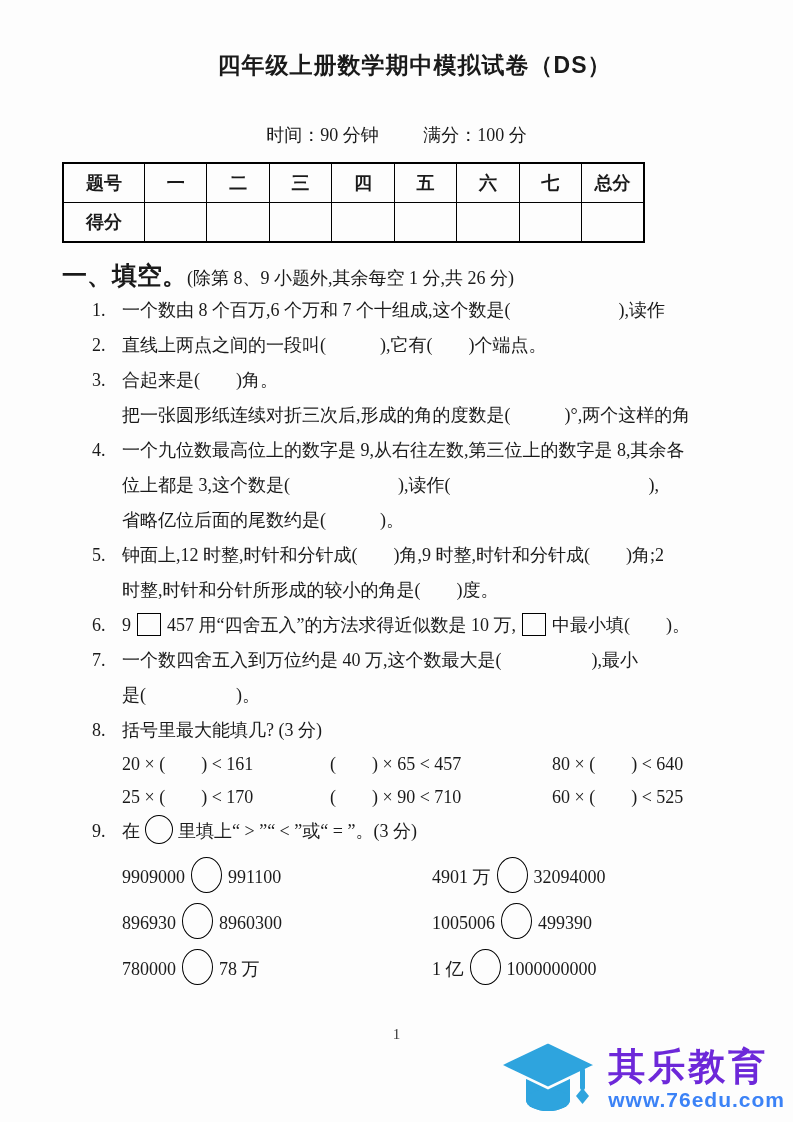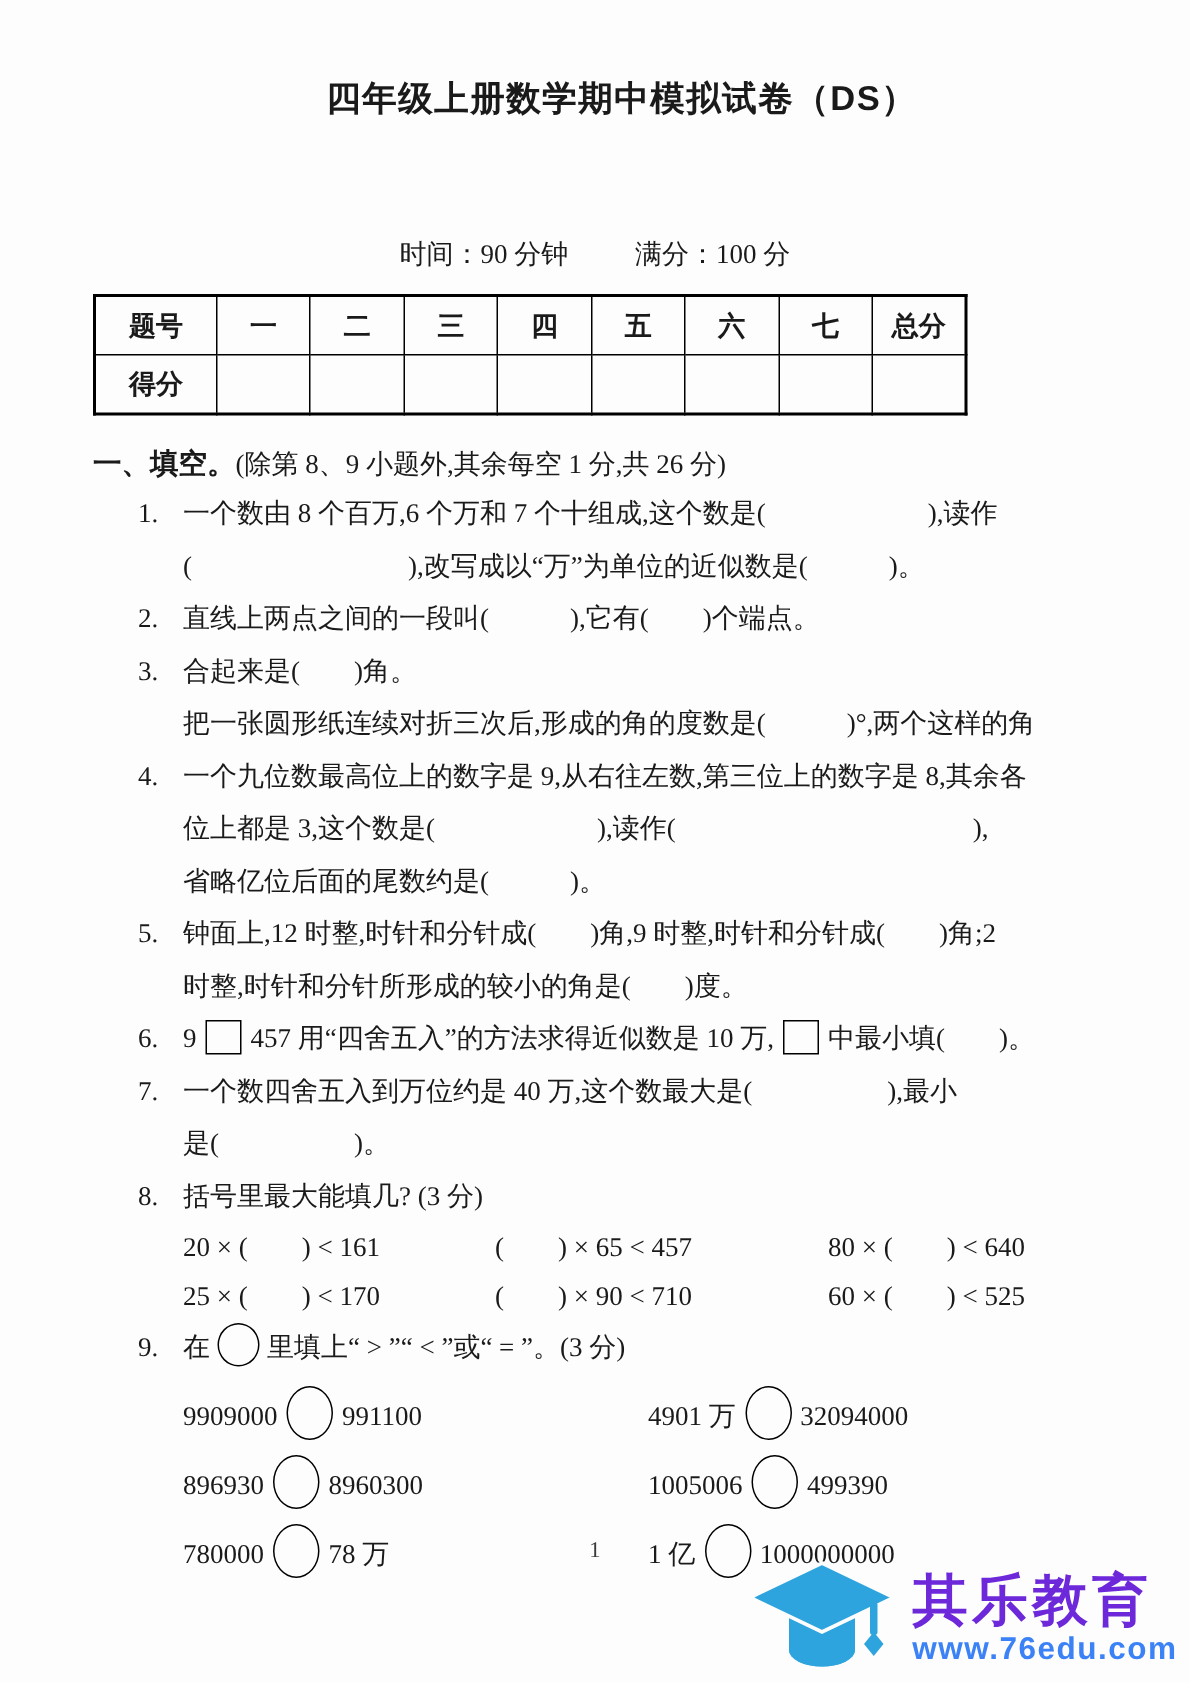--- a/index.html
+++ b/index.html
@@ -20,21 +20,21 @@
   .title {
     padding-top: 50px;
     text-align: center;
     font-family: "Liberation Sans", "DejaVu Sans", sans-serif;
     font-weight: bold;
     font-size: 23px;
     letter-spacing: 1px;
     padding-left: 36px;
   }
   .meta {
-    margin-top: 76px;
+    margin-top: 42px;
     text-align: center;
     font-size: 18px;
   }
   .meta span { margin: 0 20px; }
 
   
   table.score {
     margin: 15px 0 0 62px;
     border-collapse: collapse;
     table-layout: fixed;
@@ -55,21 +55,21 @@
   
   .section-heading {
     margin: 17px 0 0 62px;
     font-size: 18px;
     line-height: 30px;
     white-space: pre;
   }
   .section-heading .hb {
     font-family: "Liberation Sans", "DejaVu Sans", sans-serif;
     font-weight: bold;
-    font-size: 19px;
+    font-size: 25px;
     margin-top: 12px;
   }
 
   
   .q {
     position: relative;
     margin-left: 62px;
     margin-right: 30px;
     padding-left: 60px;
     font-size: 18px;
@@ -181,21 +181,20 @@
       <td></td>
     </tr>
   </tbody>
     </table>
 
   <div class="section-heading"><span class="hb">一、填空。</span><span>(除第 8、9 小题外,其余每空 1 分,共 26 分)</span></div>
 
   <div class="q">
     <span class="qnum">1.</span>
     <div class="qline">一个数由 8 个百万,6 个万和 7 个十组成,这个数是(　　　　　　),读作</div>
-    <div class="qline">(　　　　　　　　),改写成以“万”为单位的近似数是(　　　)。</div>
   </div>
 
   <div class="q">
     <span class="qnum">2.</span>
     <div class="qline">直线上两点之间的一段叫(　　　),它有(　　)个端点。</div>
   </div>
 
   <div class="q">
     <span class="qnum">3.</span>
     <div class="qline">合起来是(　　)角。</div>

